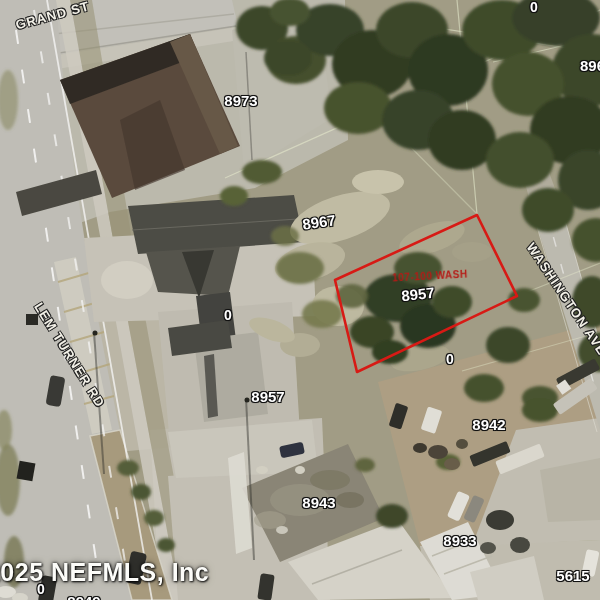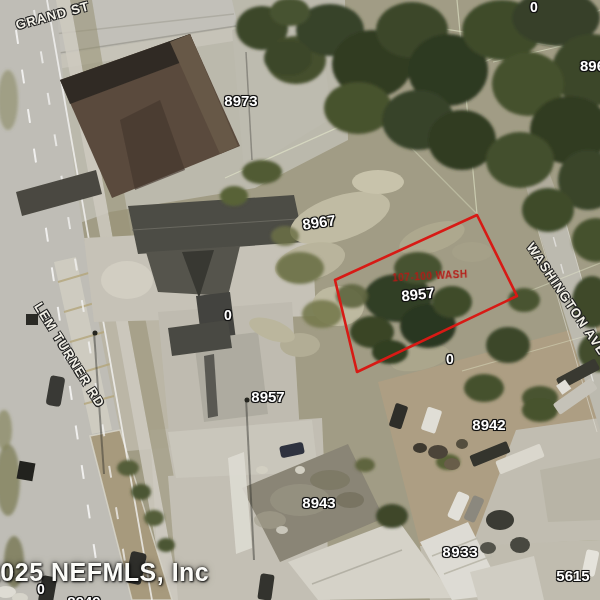--- a/index.html
+++ b/index.html
@@ -239,21 +239,21 @@
   <div class="stlabel" style="left:536px;top:240px;transform:rotate(56deg);transform-origin:left top;">WASHINGTON AVE</div>
 
   <div class="plabel ctr" style="left:241px;top:100px;">8973</div>
   <div class="plabel ctr" style="left:319px;top:222px;transform:translate(-50%,-50%) rotate(-8deg);">8967</div>
   <div class="plabel" style="left:580px;top:58px;">8961</div>
   <div class="plabel ctr" style="left:418px;top:294px;transform:translate(-50%,-50%) rotate(-6deg);">8957</div>
   <div class="redtext" style="left:430px;top:276px;">107-100 WASH</div>
   <div class="plabel ctr" style="left:268px;top:396px;">8957</div>
   <div class="plabel ctr" style="left:481px;top:424px;margin-left:8px;">8942</div>
   <div class="plabel ctr" style="left:319px;top:502px;">8943</div>
-  <div class="plabel ctr" style="left:460px;top:553px;font-family:Liberation Mono, monospace;">8933</div>
+  <div class="plabel ctr" style="left:460px;top:540px;">8933</div>
   <div class="plabel ctr" style="left:573px;top:575px;">5615</div>
   <div class="plabel ctr" style="left:84px;top:601px;">8949</div>
   <div class="plabel zlabel ctr" style="left:534px;top:7px;">0</div>
   <div class="plabel zlabel ctr" style="left:228px;top:315px;">0</div>
   <div class="plabel zlabel ctr" style="left:450px;top:359px;">0</div>
   <div class="plabel zlabel ctr" style="left:41px;top:589px;">0</div>
 
   <div class="watermark">©2025 NEFMLS, Inc</div>
 </div>
 

